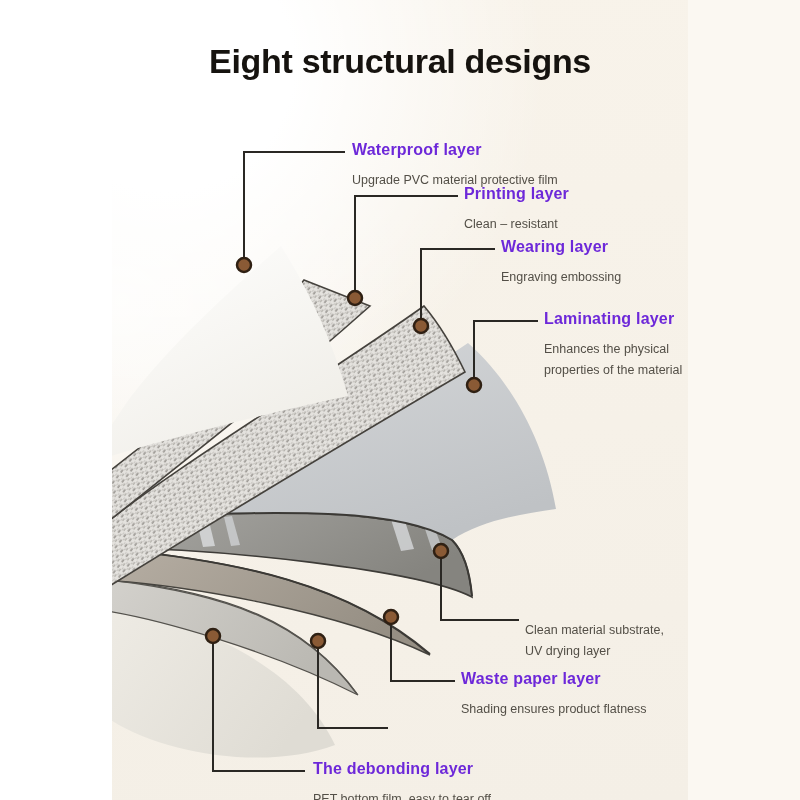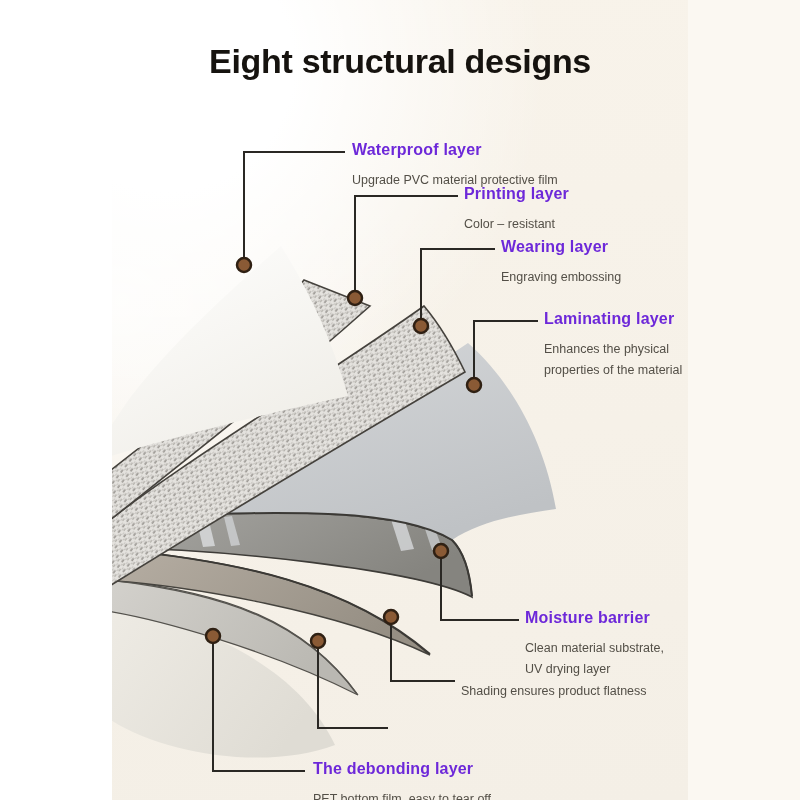--- a/index.html
+++ b/index.html
@@ -111,36 +111,36 @@
       <circle cx="213" cy="636" r="7"></circle>
     </g>
   </svg>
 
   <div class="label" style="left:352px;top:141px">
     <div class="label-title">Waterproof layer</div>
     <div class="label-desc">Upgrade PVC material protective film</div>
   </div>
   <div class="label" style="left:464px;top:185px">
     <div class="label-title">Printing layer</div>
-    <div class="label-desc">Color – resistant</div>
+    <div class="label-desc">Clean – resistant</div>
   </div>
   <div class="label" style="left:544px;top:310px">
     <div class="label-title">Laminating layer</div>
     <div class="label-desc">Enhances the physical
 properties of the material</div>
   </div>
   <div class="label" style="left:501px;top:238px">
     <div class="label-title">Wearing layer</div>
     <div class="label-desc">Engraving embossing</div>
   </div>
   <div class="label" style="left:525px;top:609px">
-    <div class="label-title">Moisture barrier</div>
     <div class="label-desc">Clean material substrate,
 UV drying layer</div>
   </div>
   <div class="label" style="left:461px;top:670px">
+    <div class="label-title">Waste paper layer</div>
     <div class="label-desc">Shading ensures product flatness</div>
   </div>
   <div class="label" style="left:313px;top:760px">
     <div class="label-title">The debonding layer</div>
     <div class="label-desc">PET bottom film, easy to tear off</div>
   </div>
 </div>
 
 </body></html>

